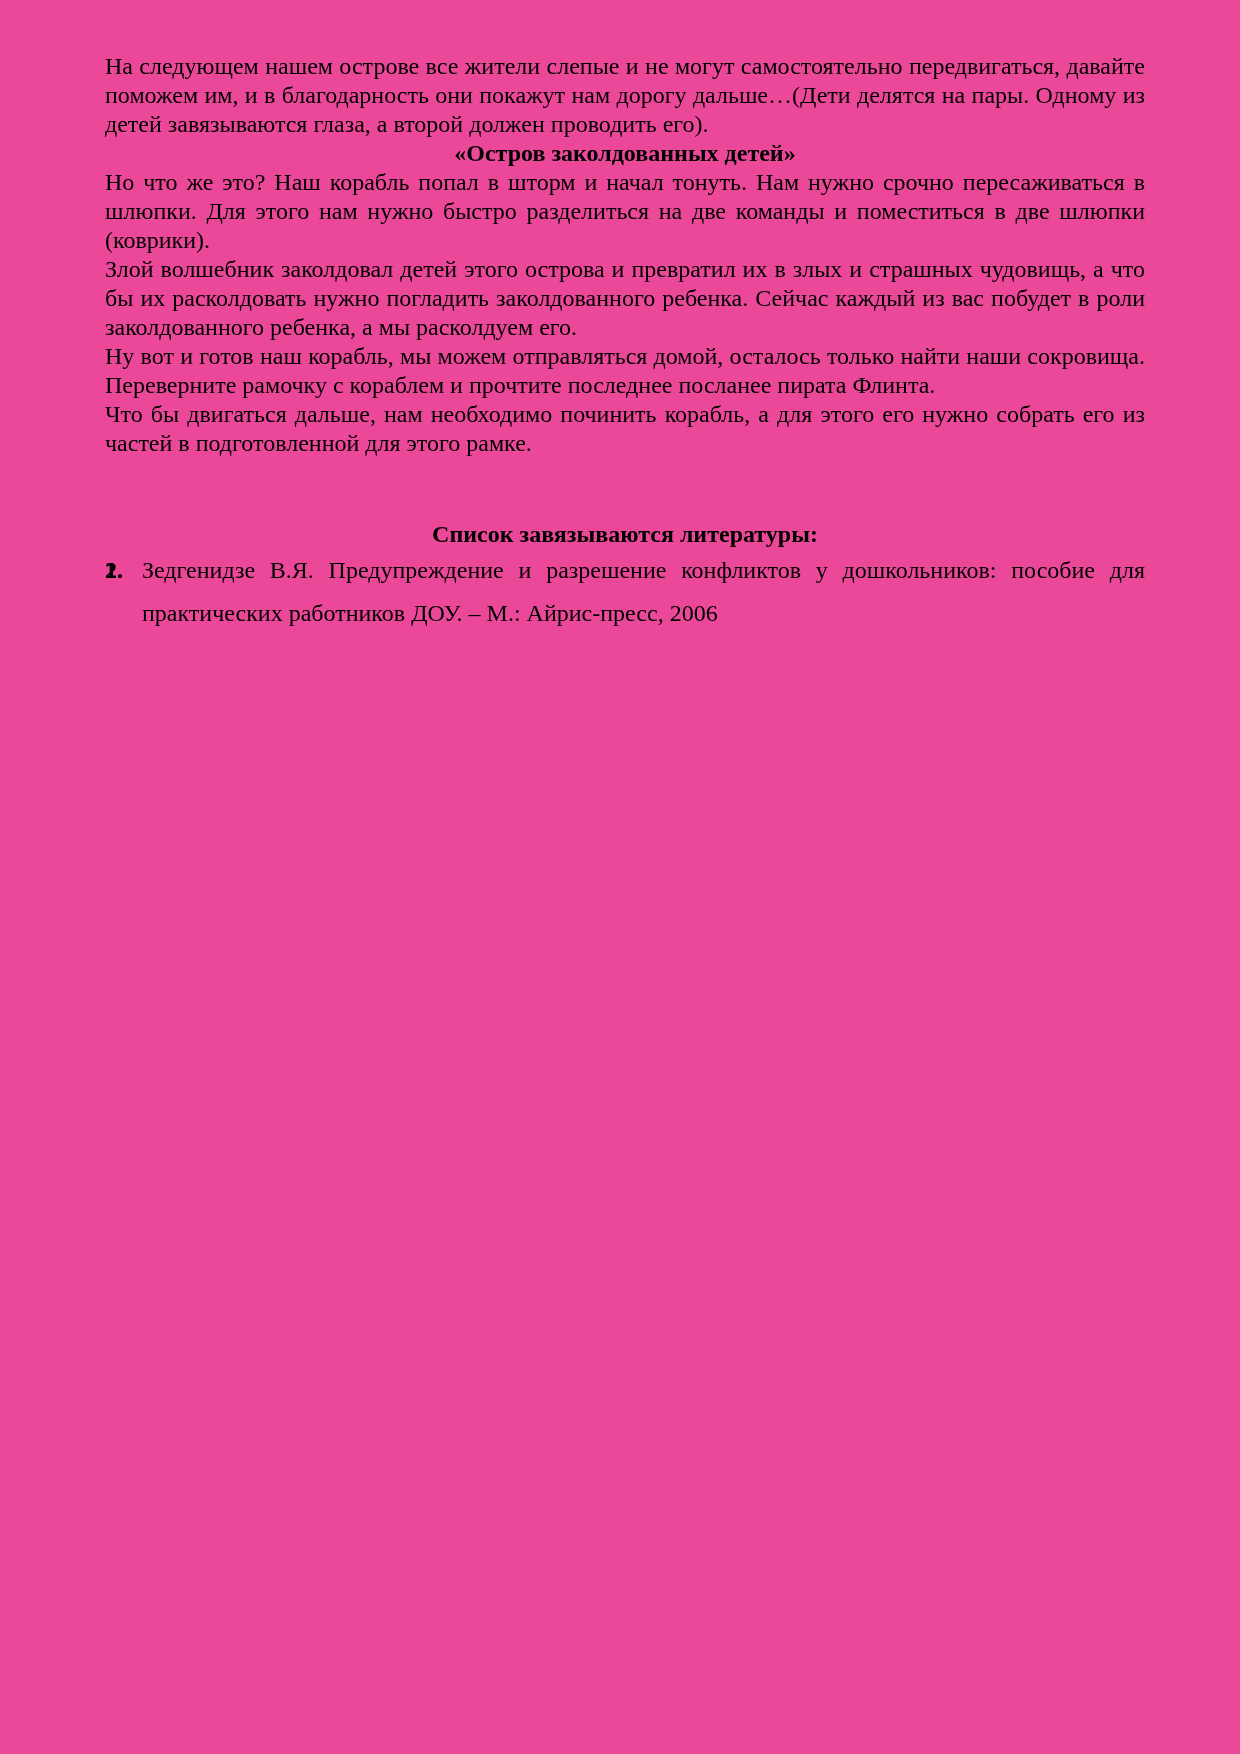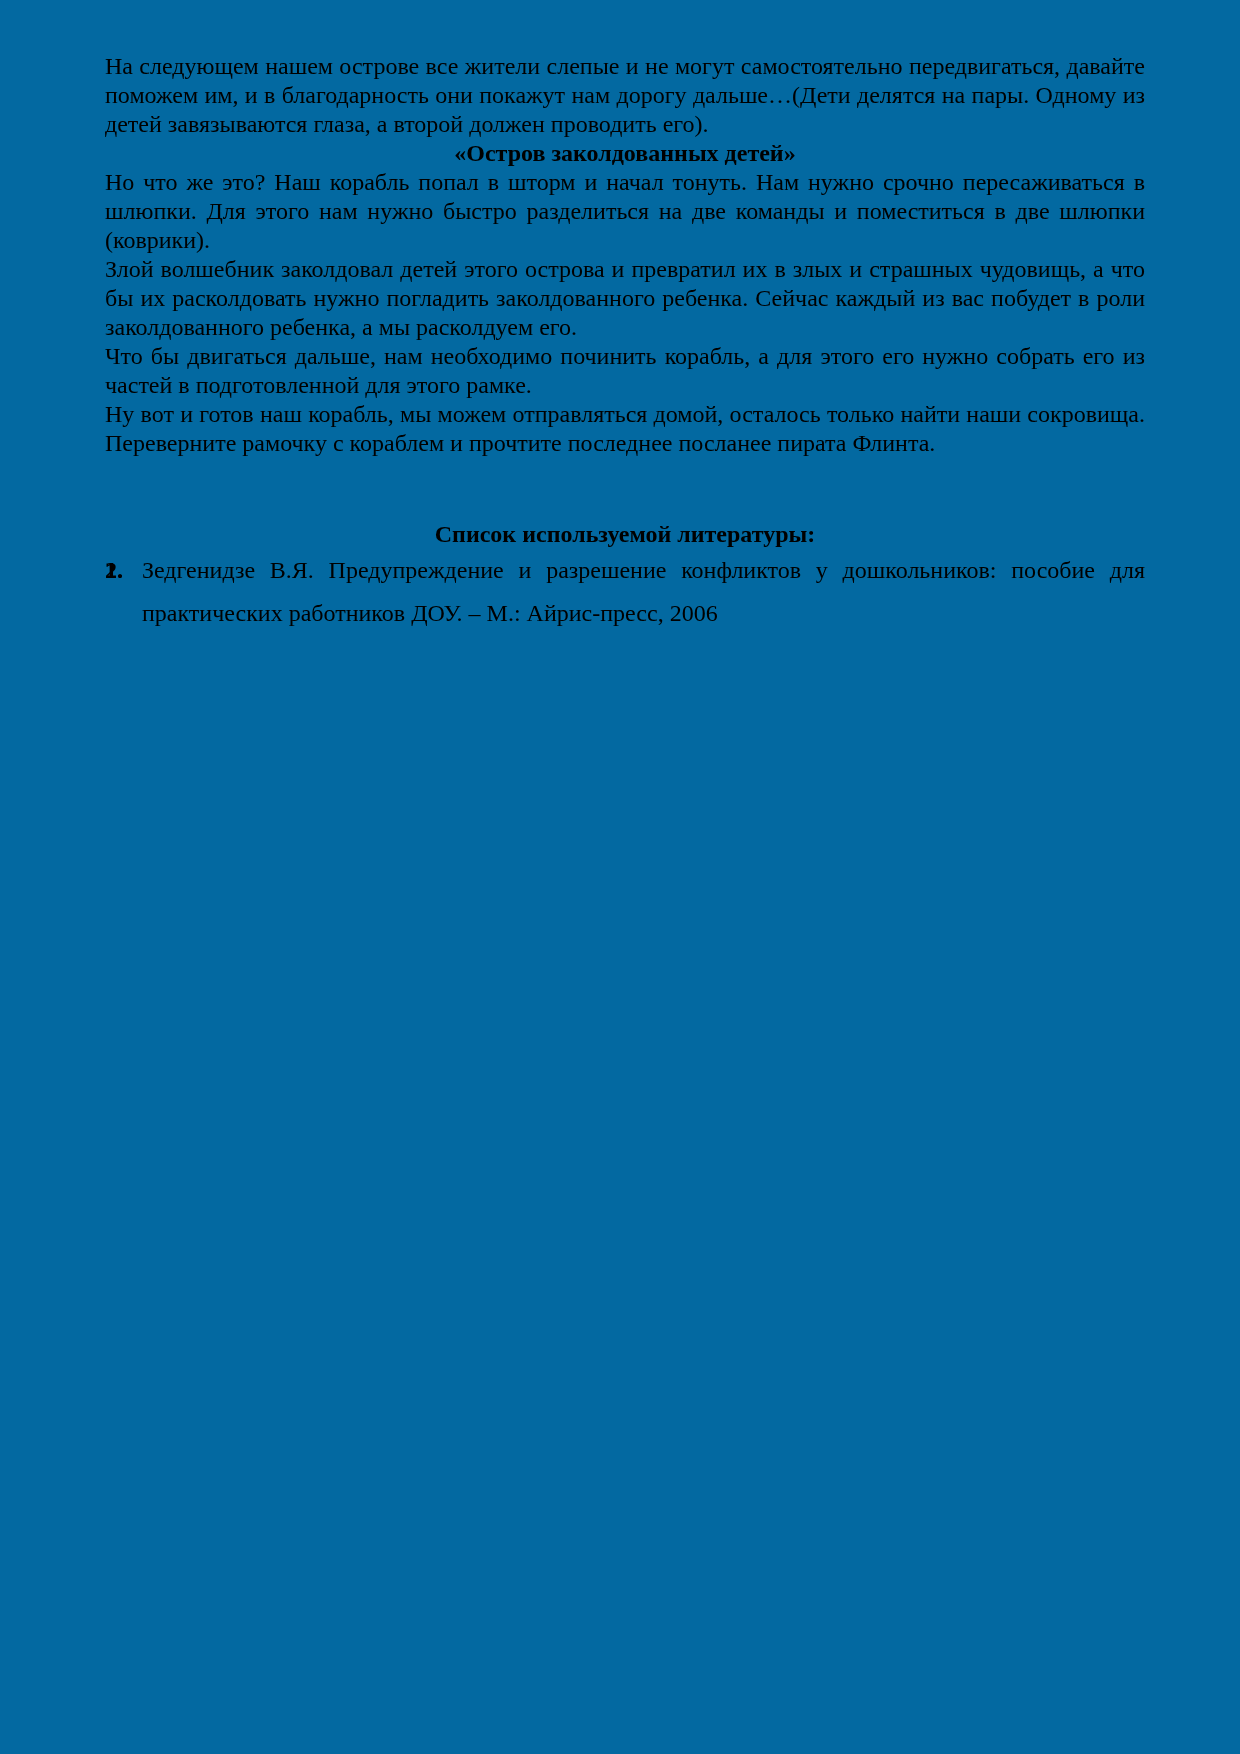--- a/index.html
+++ b/index.html
@@ -2,21 +2,21 @@
 <html><head>
 <meta charset="utf-8">
 <style>
   * { margin: 0; padding: 0; box-sizing: border-box; }
   html, body { background: #e9e9e9; }
   .page {
     position: relative;
     width: 1240px;
     height: 1754px;
     margin: 0 auto;
-    background: #0369a1;
+    background: #ec4899;
     color: #000000;
     font-family: "Liberation Serif", "DejaVu Serif", serif;
     overflow: hidden;
   }
   .content {
     position: absolute;
     left: 105px;
     top: 52px;
     width: 1040px;
   }
@@ -61,25 +61,25 @@
   <div class="content">
 
     <p class="para">На следующем нашем острове все жители слепые  и не могут самостоятельно передвигаться, давайте поможем им, и в благодарность они покажут нам дорогу  дальше…(Дети делятся на пары. Одному из детей завязываются глаза, а второй должен проводить его).</p>
 
     <h2 class="heading">«Остров заколдованных детей»</h2>
 
     <p class="para">Но что же это? Наш корабль попал в шторм и начал тонуть. Нам нужно срочно пересаживаться в шлюпки. Для этого нам нужно быстро разделиться на две команды и поместиться в две шлюпки (коврики).</p>
 
     <p class="para">Злой волшебник заколдовал детей этого острова и превратил их в злых и страшных чудовищь, а что бы их расколдовать нужно погладить заколдованного ребенка. Сейчас каждый из  вас побудет в роли заколдованного ребенка, а мы расколдуем его.</p>
 
+    <p class="para">Ну вот и готов наш корабль, мы можем отправляться домой, осталось только найти наши сокровища. Переверните рамочку с кораблем и прочтите последнее посланее пирата Флинта.</p>
+
     <p class="para">Что бы двигаться дальше, нам необходимо починить корабль, а для этого его нужно собрать его из частей в подготовленной для этого рамке.</p>
 
-    <p class="para">Ну вот и готов наш корабль, мы можем отправляться домой, осталось только найти наши сокровища. Переверните рамочку с кораблем и прочтите последнее посланее пирата Флинта.</p>
-
-    <h2 class="heading biblio-heading">Список используемой литературы:</h2>
+    <h2 class="heading biblio-heading">Список завязываются литературы:</h2>
 
     <ol class="biblio-list">
       <li class="biblio-item">
         <span class="num">1.</span>
       </li>
       <li class="biblio-item">
         <span class="num">2.</span>
         <span class="item-text">Зедгенидзе В.Я. Предупреждение и разрешение конфликтов у дошкольников: пособие для практических работников ДОУ. – М.: Айрис-пресс, 2006</span>
       </li>
     </ol>

